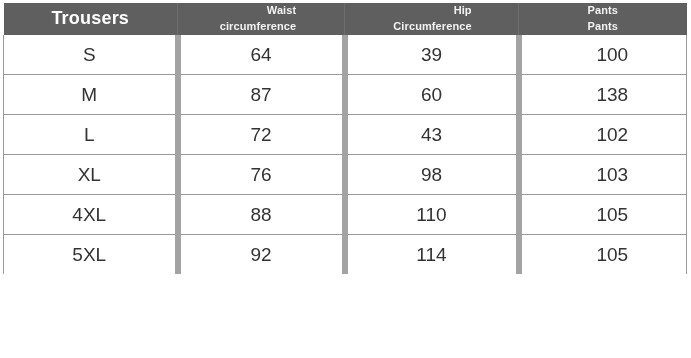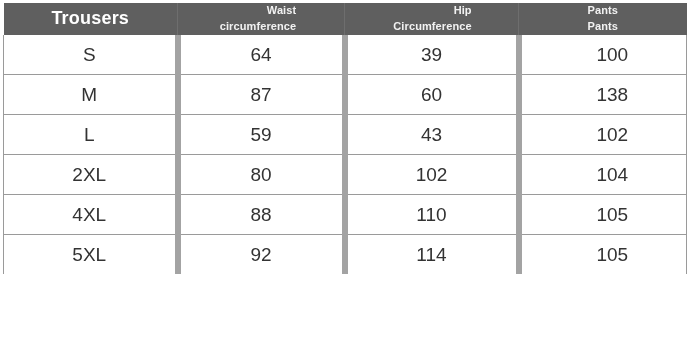--- a/index.html
+++ b/index.html
@@ -155,29 +155,29 @@
           <td>100</td>
         </tr>
         <tr>
           <td>M</td>
           <td>87</td>
           <td>60</td>
           <td>138</td>
         </tr>
         <tr>
           <td>L</td>
-          <td>59</td>
+          <td>72</td>
           <td>43</td>
           <td>102</td>
         </tr>
         <tr>
-          <td>2XL</td>
-          <td>80</td>
-          <td>102</td>
-          <td>104</td>
+          <td>XL</td>
+          <td>76</td>
+          <td>98</td>
+          <td>103</td>
         </tr>
         <tr>
           <td>4XL</td>
           <td>88</td>
           <td>110</td>
           <td>105</td>
         </tr>
         <tr>
           <td>5XL</td>
           <td>92</td>

